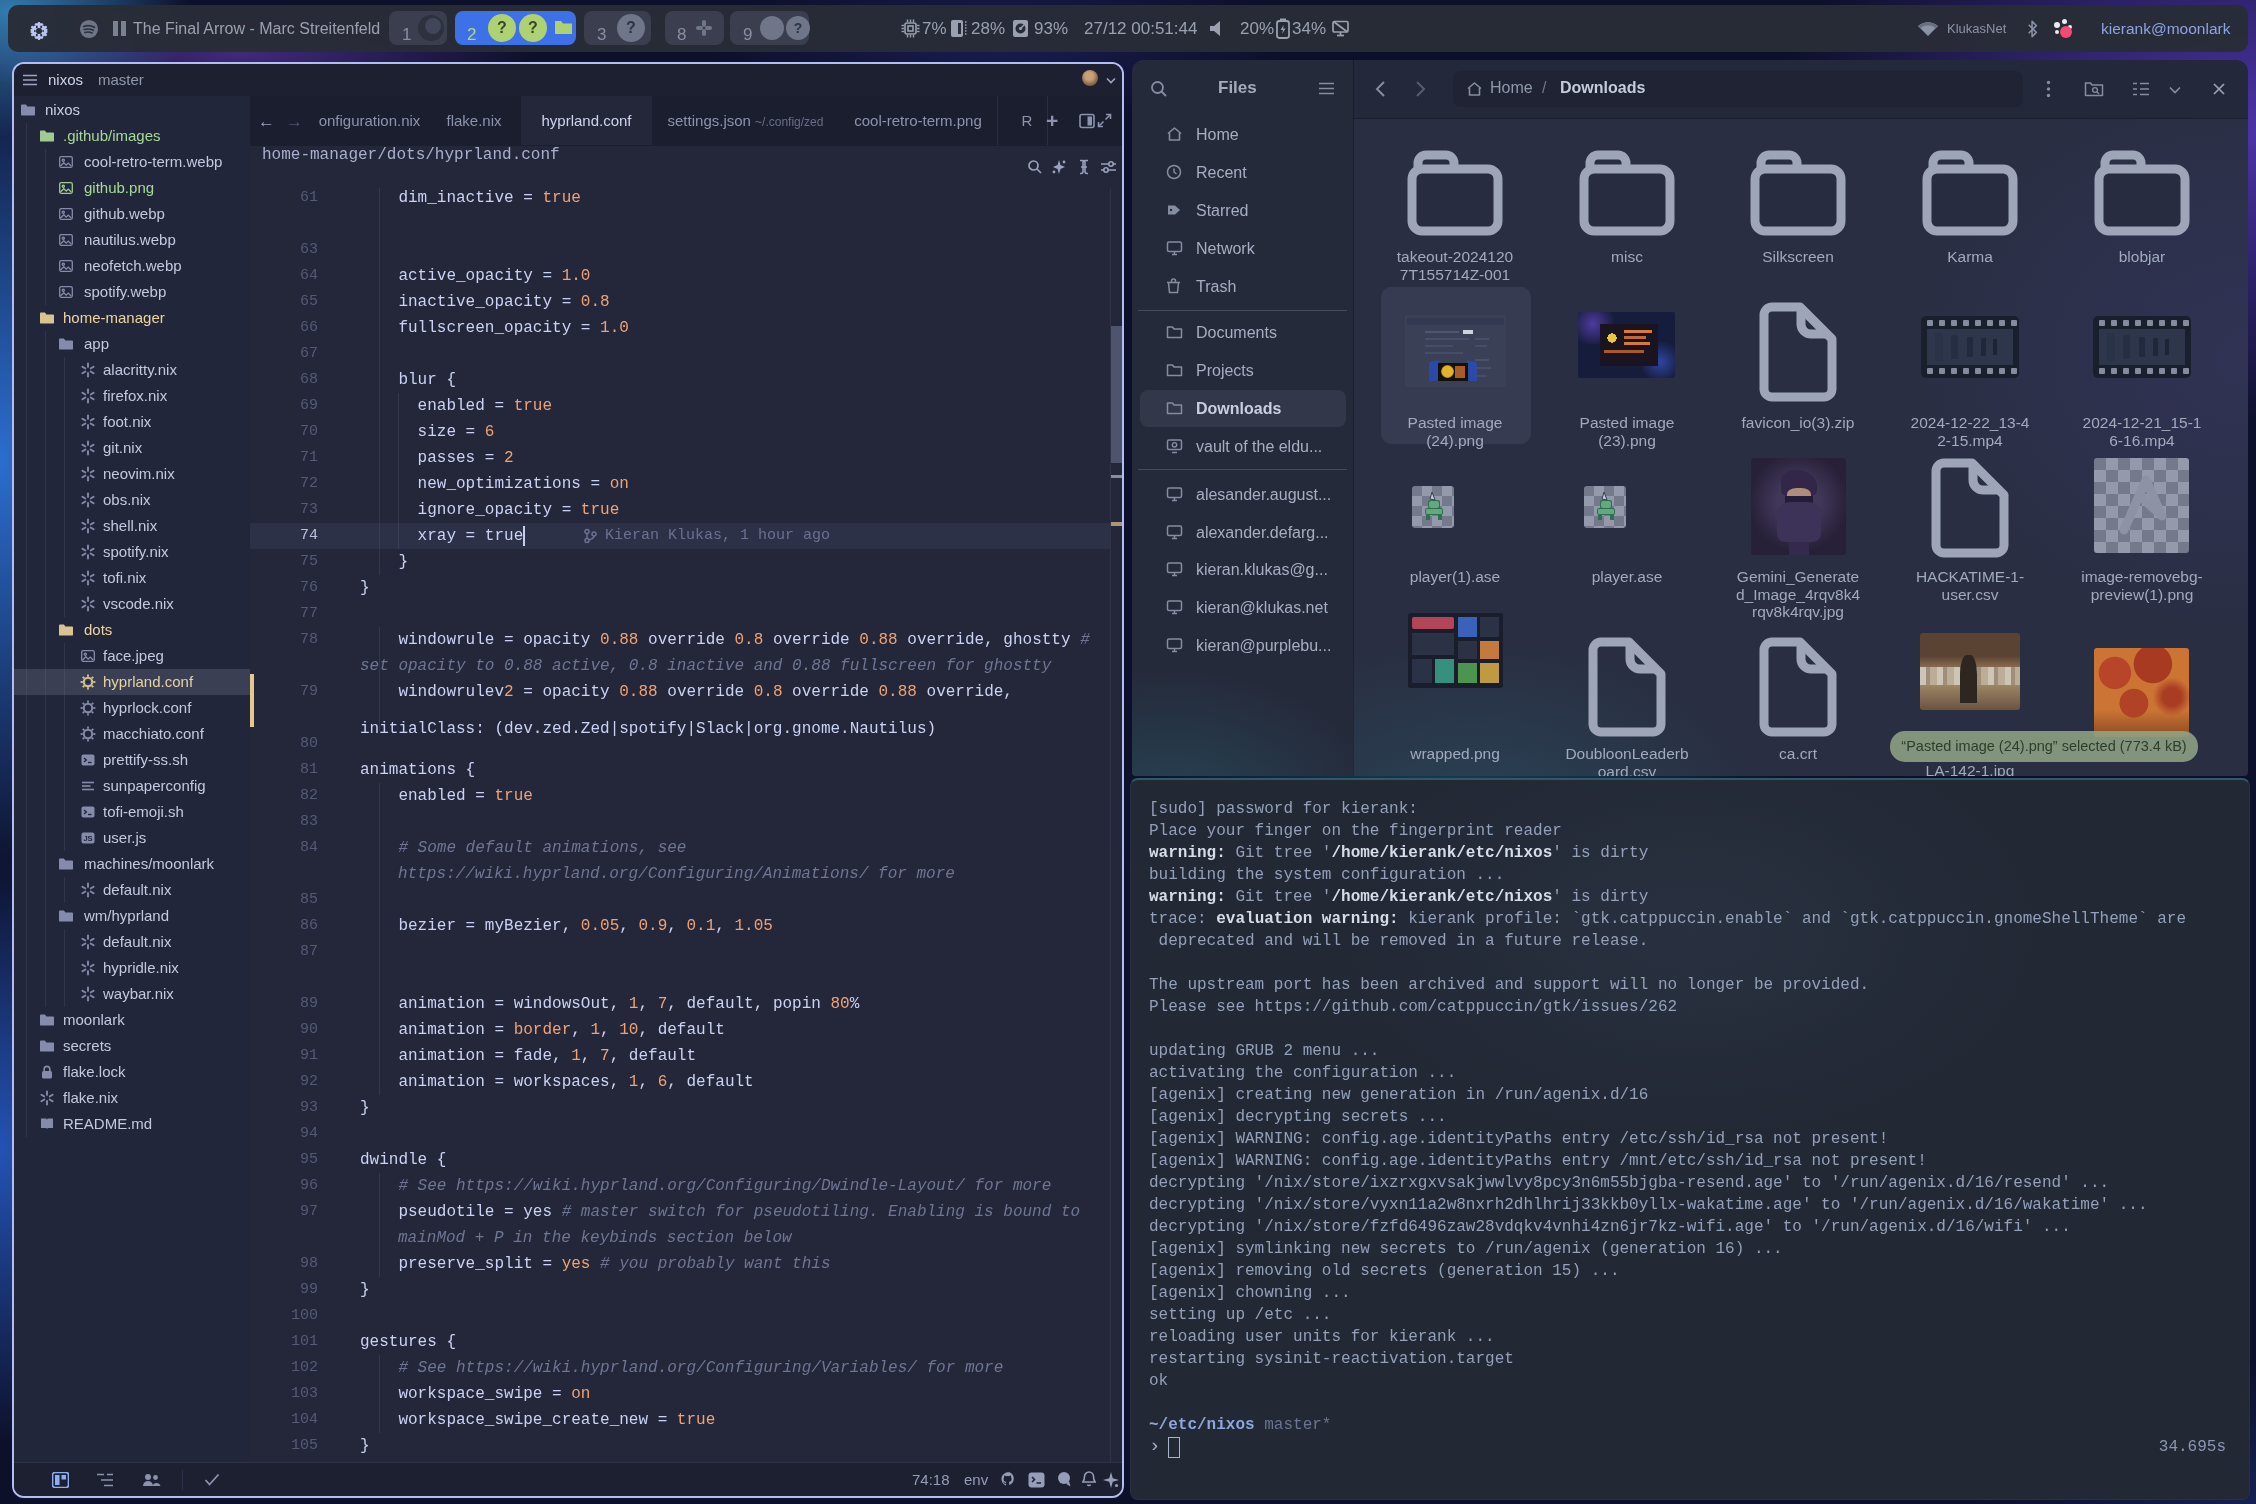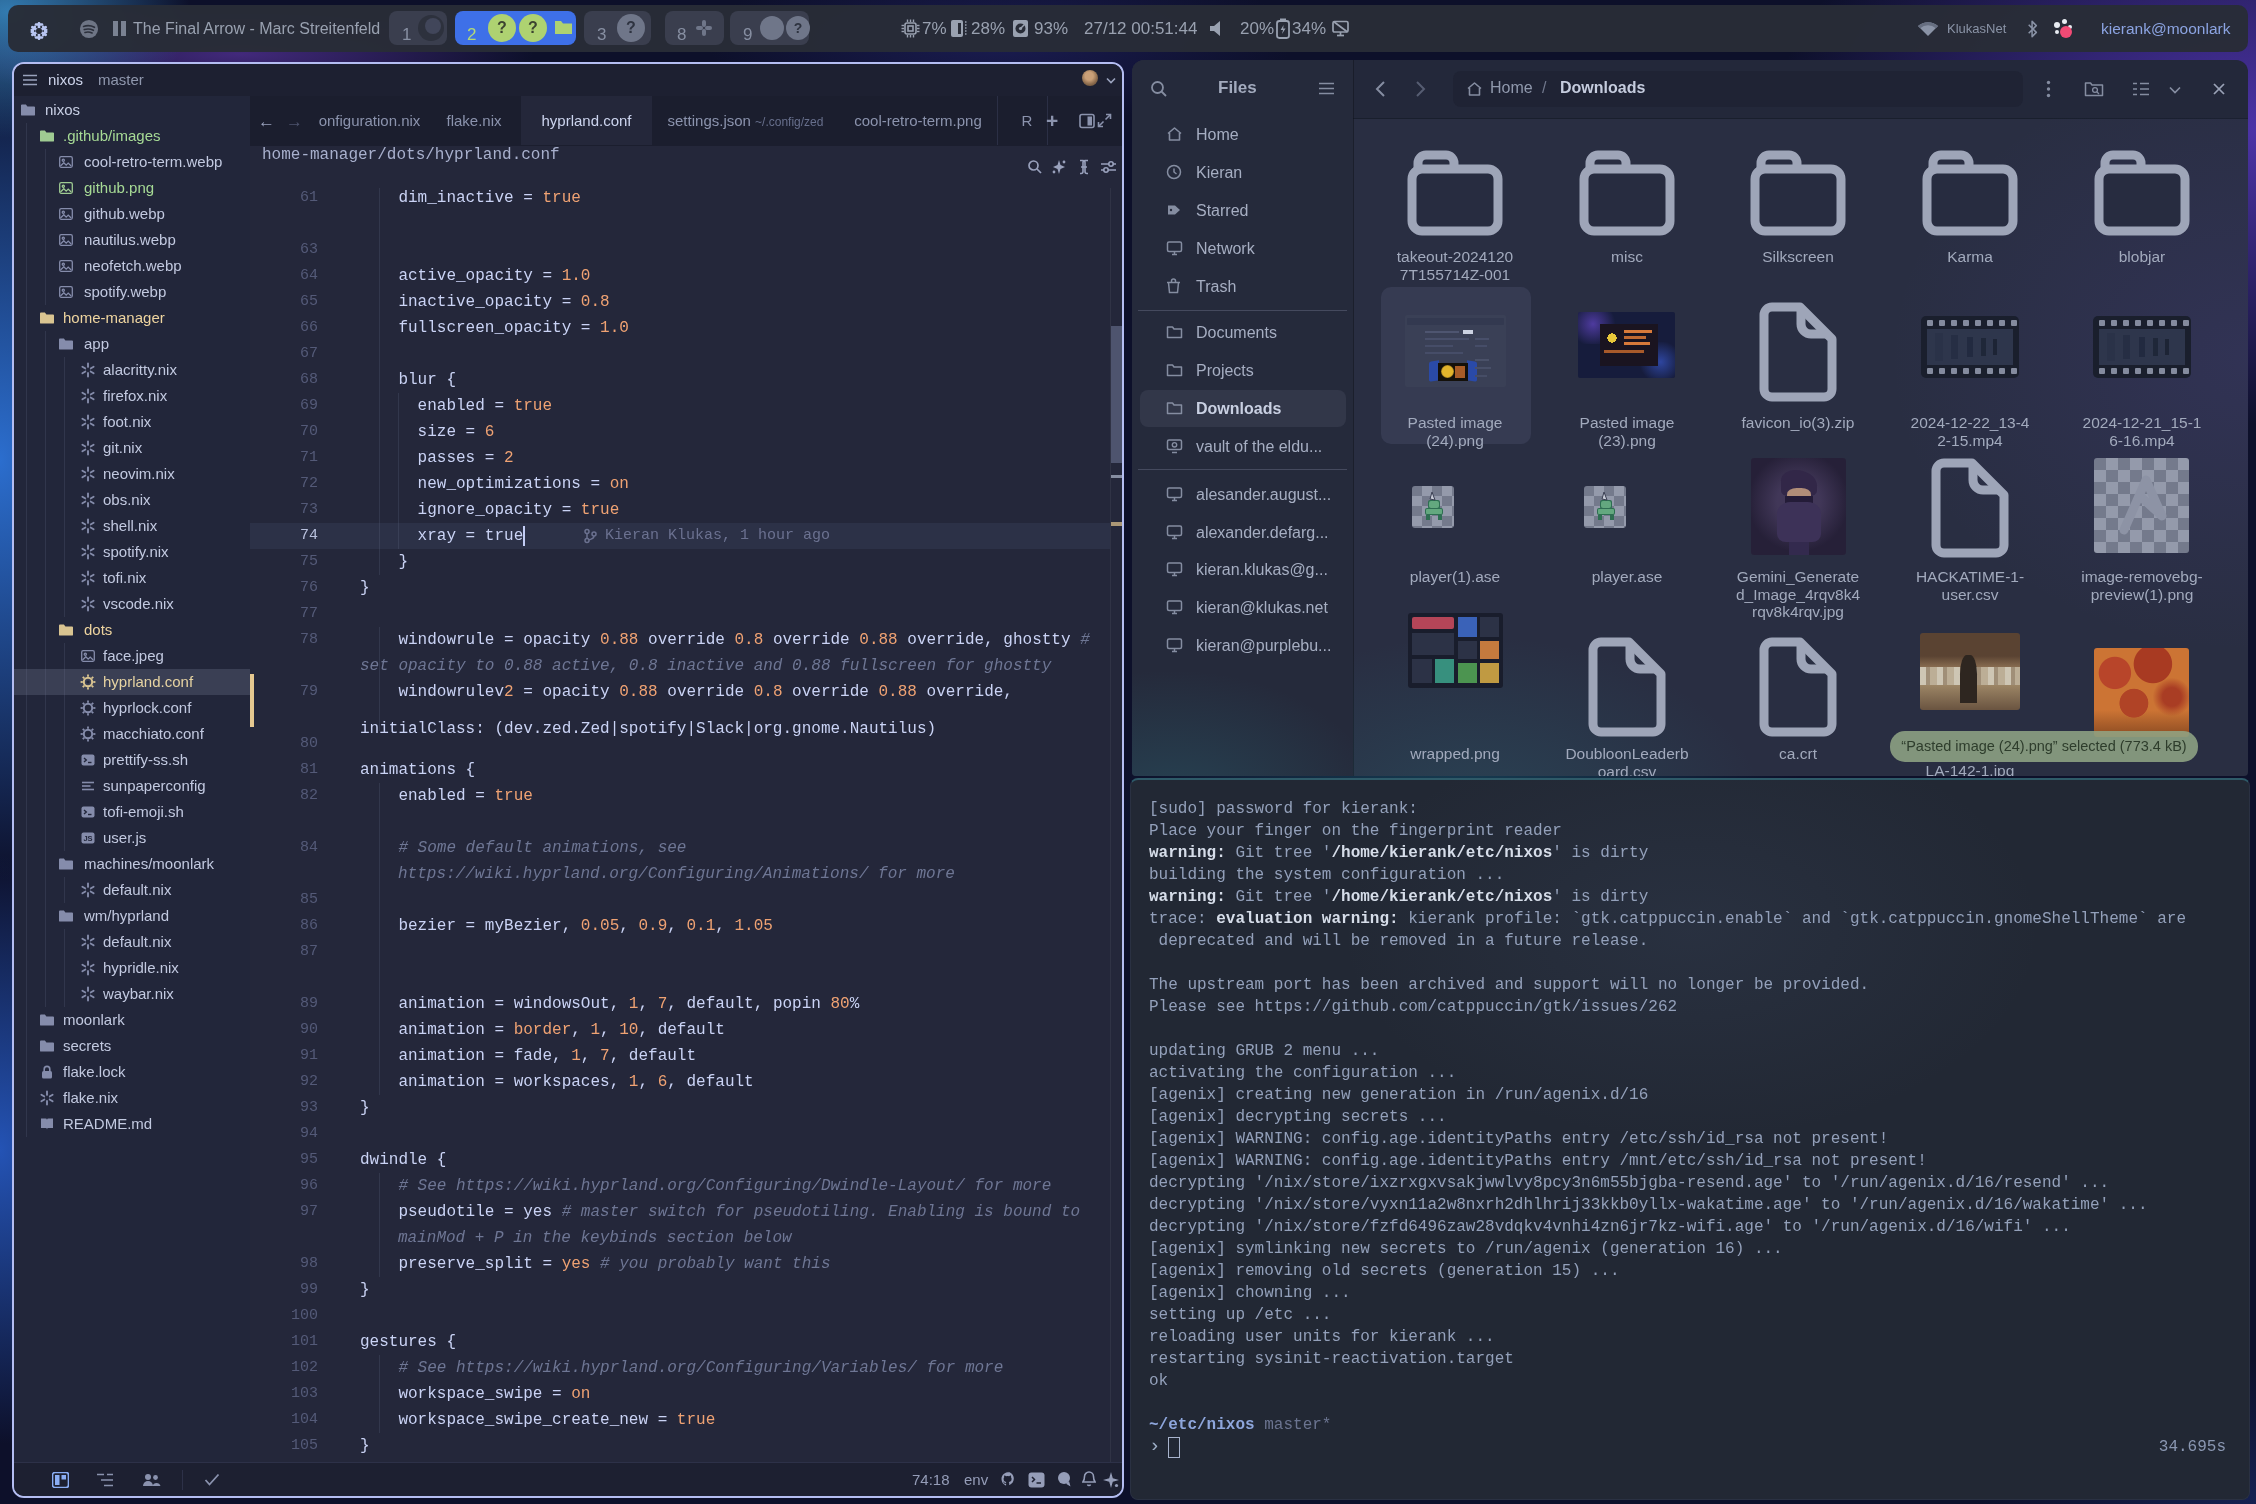--- a/index.html
+++ b/index.html
@@ -745,20 +745,23 @@
           <span class="n" style="color:#545a78">80</span>
         </div>
 <div class="r" style="top:569px">
           <span class="n" style="color:#545a78">81</span>
           <span class="c" style="left:110px">animations {</span>
         </div>
 <div class="r" style="top:595px">
           <span class="n" style="color:#545a78">82</span>
           <span class="c" style="left:110px">    enabled = <i>true</i></span>
         </div>
+<div class="r" style="top:621px">
+          <span class="n" style="color:#545a78">83</span>
+        </div>
 <div class="r" style="top:647px">
           <span class="n" style="color:#545a78">84</span>
           <span class="c" style="left:110px">    <em># Some default animations, see</em></span>
         </div>
 <div class="r" style="top:673px">
           <span class="c" style="left:148px"><em>https://wiki.hyprland.org/Configuring/Animations/ for more</em></span>
         </div>
 <div class="r" style="top:699px">
           <span class="n" style="color:#545a78">85</span>
         </div>
@@ -911,21 +914,21 @@
 <div id="fside">
 <div class="a" style="left:8px;top:330px;width:206px;height:37px;border-radius:8px;background:#323749"></div>
 <svg class="a" style="left:34px;top:66px" width="17" height="16" viewBox="0 0 17 16">
           <path d="M2 7.5L8.5 2l6.5 5.5M3.5 7v7h10V7" fill="none" stroke="#858da1" stroke-width="1.6" stroke-linejoin="round"></path>
         </svg>
 <div class="s" style="left:64px;top:56px;color:#a6aec2;font-weight:normal">Home</div>
 <svg class="a" style="left:34px;top:104px" width="16" height="16" viewBox="0 0 16 16">
           <circle cx="8" cy="8" r="6.5" fill="none" stroke="#858da1" stroke-width="1.5"></circle>
           <path d="M8 4.5V8l2.5 2" fill="none" stroke="#858da1" stroke-width="1.5"></path>
         </svg>
-<div class="s" style="left:64px;top:94px;color:#a6aec2;font-weight:normal">Kieran</div>
+<div class="s" style="left:64px;top:94px;color:#a6aec2;font-weight:normal">Recent</div>
 <svg class="a" style="left:34px;top:142px" width="16" height="16" viewBox="0 0 16 16">
           <path d="M2 3.5h7L14 8l-5 4.5H2z" fill="#858da1"></path>
           <circle cx="5" cy="8" r="1.2" fill="#252a3b"></circle>
         </svg>
 <div class="s" style="left:64px;top:132px;color:#a6aec2;font-weight:normal">Starred</div>
 <svg class="a" style="left:34px;top:180px" width="17" height="16" viewBox="0 0 17 16">
           <g fill="none" stroke="#858da1" stroke-width="1.5">
             <rect x="1.5" y="2" width="14" height="9.5" rx="1.5"></rect>
             <line x1="6" y1="14.5" x2="11" y2="14.5"></line>
             <line x1="8.5" y1="11.5" x2="8.5" y2="14.5"></line>

